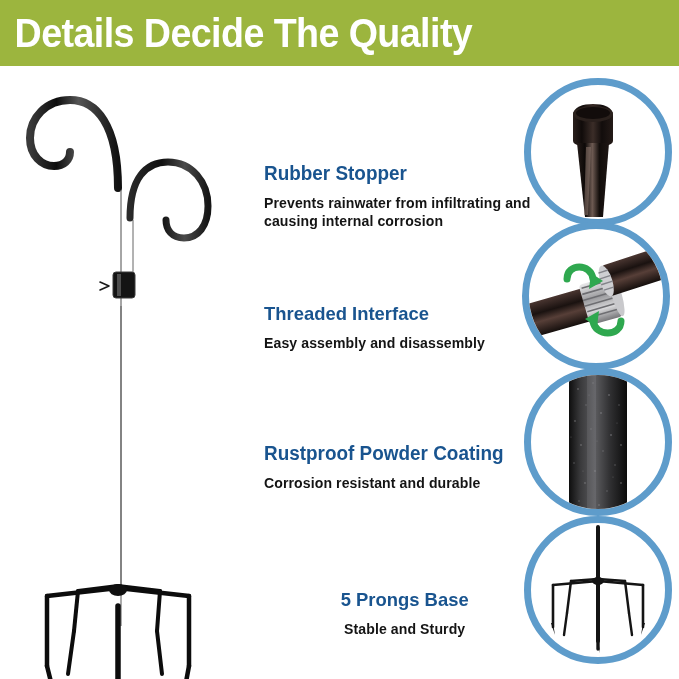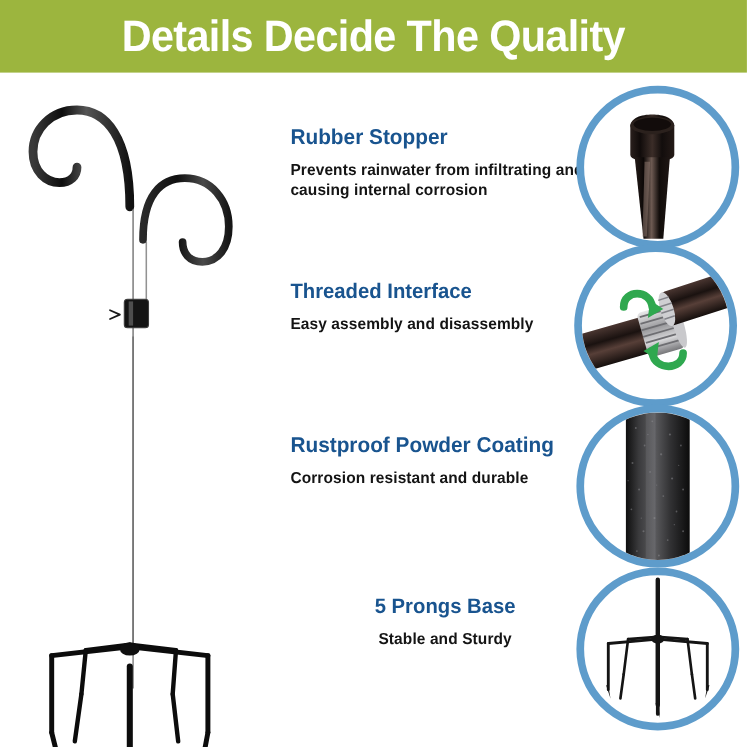--- a/index.html
+++ b/index.html
@@ -7,41 +7,41 @@
     width:679px;height:679px;overflow:hidden;background:#ffffff;
     font-family:"Liberation Sans","DejaVu Sans",sans-serif;
     position:relative;
   }
   #page{position:relative;width:679px;height:679px;background:#fff;}
 
   
   .header-bar{
     position:absolute;left:0;top:0;width:679px;height:66px;
     background:#9cb53e;
-    display:flex;align-items:center;justify-content:center;
+    display:flex;align-items:center;justify-content:flex-start;
   }
   .header-title{
     font-size:40px;line-height:40px;font-weight:bold;color:#ffffff;
     letter-spacing:-0.6px;
     transform:scaleX(0.94);
     white-space:nowrap;
     font-family:"Liberation Sans","DejaVu Sans",sans-serif;
   }
 
   
   .product-col{
     position:absolute;left:0;top:66px;width:252px;height:613px;
   }
   .product-svg{position:absolute;left:0;top:0;}
 
   
   .features{
     position:absolute;left:252px;top:66px;width:290px;height:613px;
   }
-  .feature{position:absolute;left:0;width:290px;}
+  .feature{position:absolute;left:0;width:290px;margin-top:48px;}
   .feature-title{
     color:#19548f;font-weight:bold;
     font-size:19px;line-height:23px;
     margin:0 0 9px 0;white-space:nowrap;
     transform:scaleX(0.97);transform-origin:left center;
   }
   .feature-desc{
     color:#141414;font-size:14.5px;line-height:18px;font-weight:bold;
     margin:0;letter-spacing:0.1px;
     transform:scaleX(0.97);transform-origin:left center;

